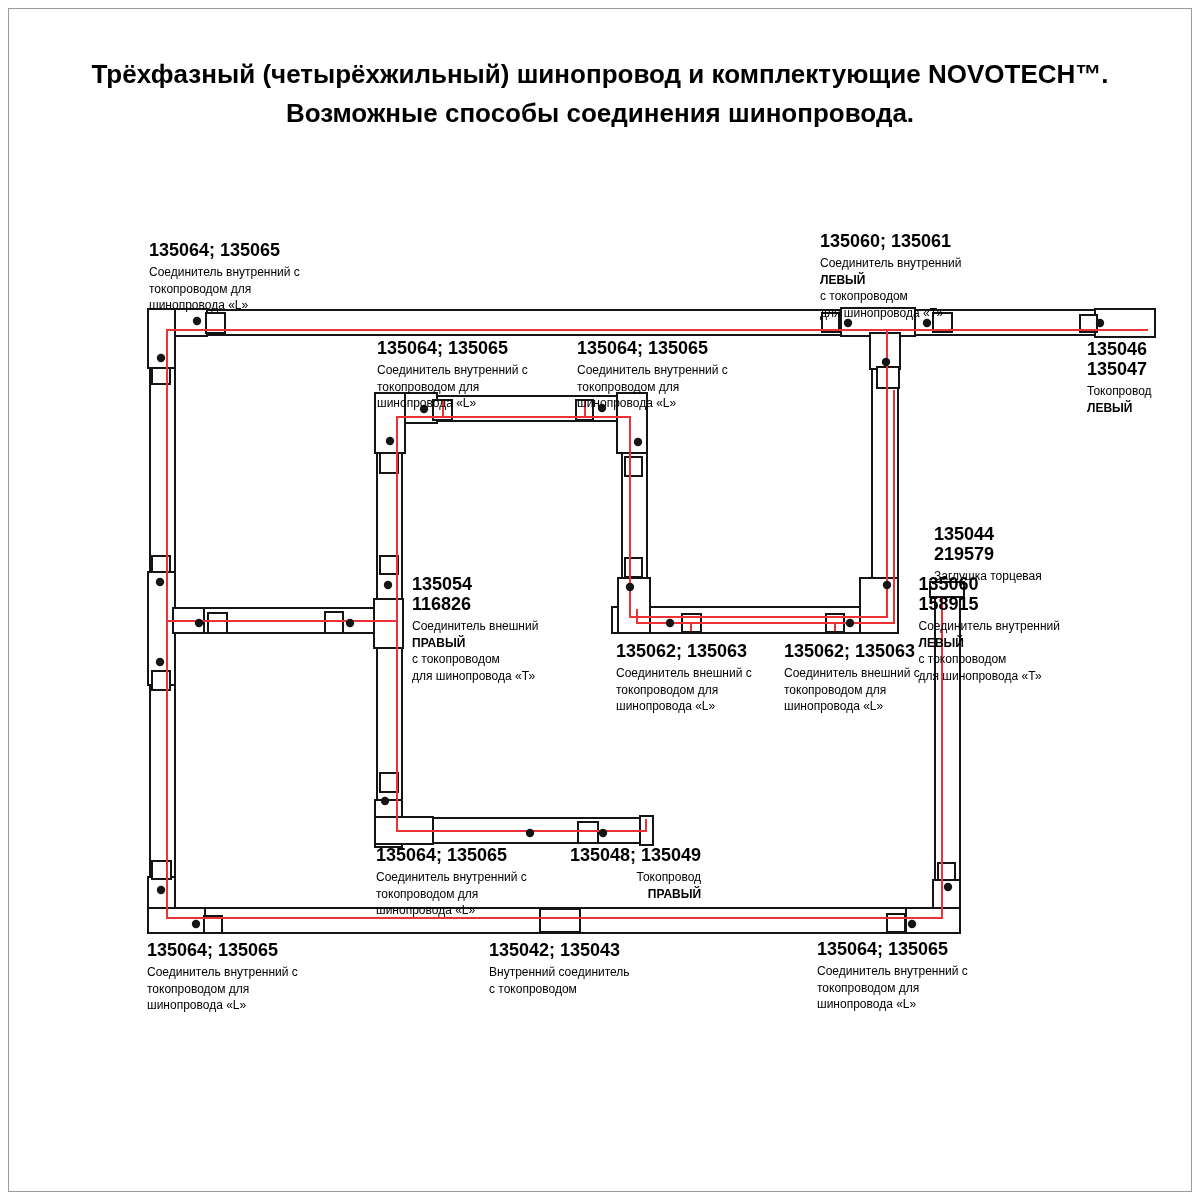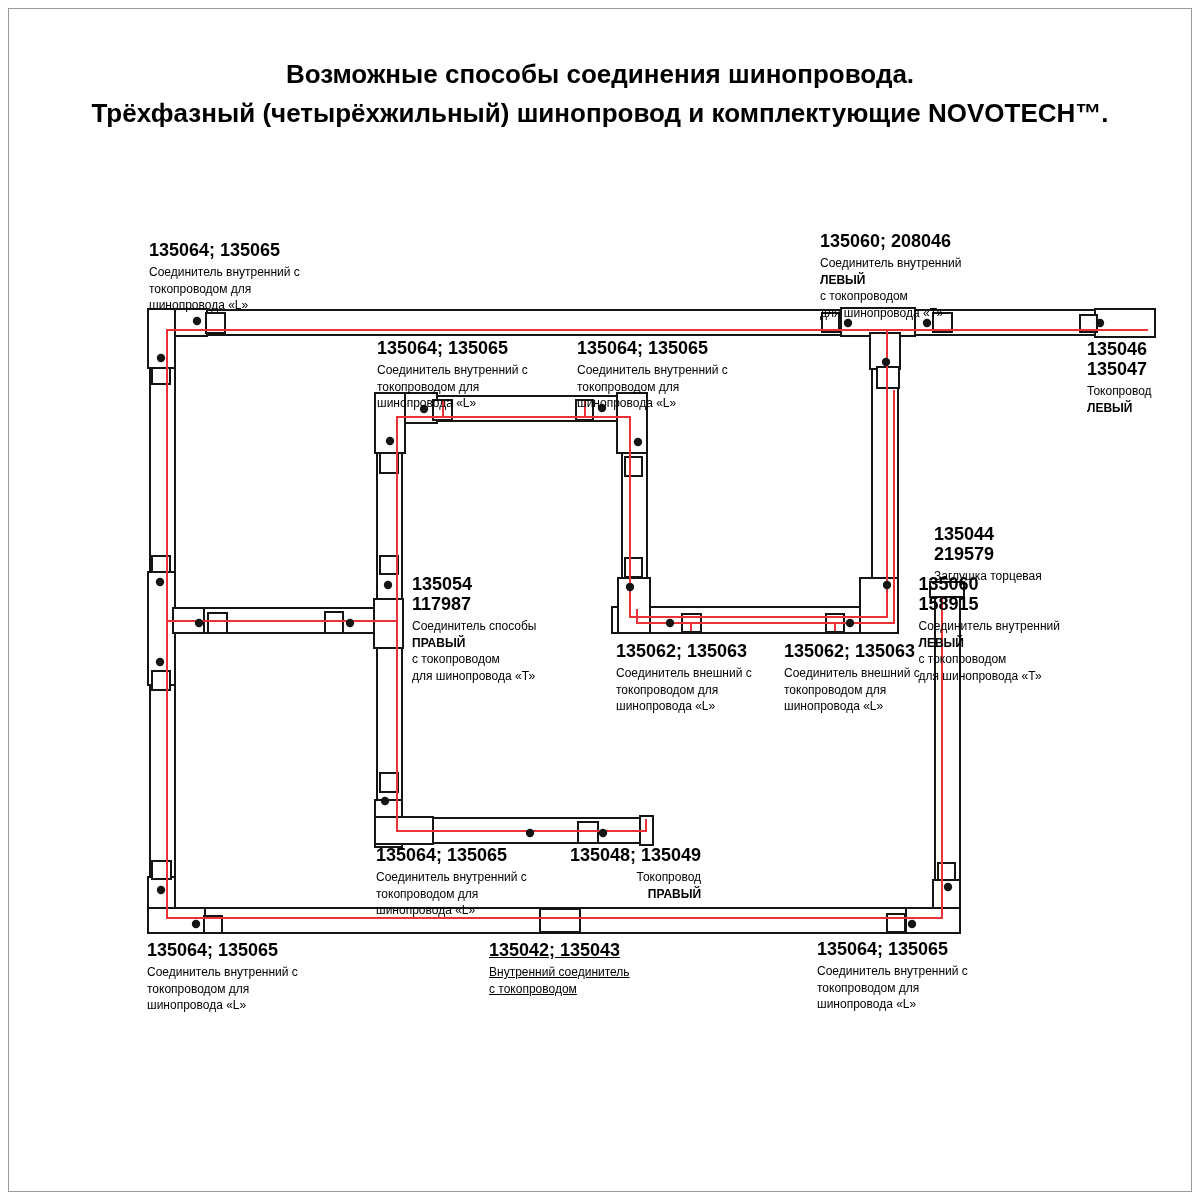--- a/index.html
+++ b/index.html
@@ -15,22 +15,22 @@
   .label .ds{font-size:12px;line-height:16.5px;margin-top:4px;}
   .label .ds .b{font-weight:bold;}
   .label.right{}
 </style>
 </head>
 <body>
 
 <div id="page">
   <div id="frame"></div>
   <div id="title">
+    <div>Трёхфазный (четырёхжильный) шинопровод и комплектующие NOVOTECH™.</div>
     <div>Возможные способы соединения шинопровода.</div>
-    <div>Трёхфазный (четырёхжильный) шинопровод и комплектующие NOVOTECH™.</div>
   </div>
   <div id="diagram">
     <svg id="tracks" width="1200" height="1200" viewBox="0 0 1200 1200" xmlns="http://www.w3.org/2000/svg">
         <rect x="150" y="285" width="1005" height="25" fill="#ffffff" stroke="#151515" stroke-width="2"></rect>
         <rect x="150" y="285" width="25" height="623" fill="#ffffff" stroke="#151515" stroke-width="2"></rect>
         <rect x="150" y="883" width="810" height="25" fill="#ffffff" stroke="#151515" stroke-width="2"></rect>
         <rect x="935" y="570" width="25" height="338" fill="#ffffff" stroke="#151515" stroke-width="2"></rect>
         <rect x="872" y="310" width="26" height="298" fill="#ffffff" stroke="#151515" stroke-width="2"></rect>
         <rect x="612" y="582" width="286" height="26" fill="#ffffff" stroke="#151515" stroke-width="2"></rect>
         <rect x="377" y="371" width="270" height="25" fill="#ffffff" stroke="#151515" stroke-width="2"></rect>
@@ -122,21 +122,21 @@
     <div id="labels">
         <div class="label" style="left: 149px; top: 215px;">
           <div class="pn">135064; 135065</div>
           <div class="ds">
             <div>Соединитель внутренний с</div>
             <div>токопроводом для</div>
             <div>шинопровода «L»</div>
           </div>
         </div>
         <div class="label" style="left: 820px; top: 206px;">
-          <div class="pn">135060; 208046</div>
+          <div class="pn">135060; 135061</div>
           <div class="ds">
             <div>Соединитель внутренний</div>
             <div class="b">ЛЕВЫЙ</div>
             <div>с токопроводом</div>
             <div>для шинопровода «Т»</div>
           </div>
         </div>
         <div class="label" style="left: 1087px; top: 314px;">
           <div class="pn">135046</div>
           <div class="pn">135047</div>
@@ -166,23 +166,23 @@
           <div class="pn">158915</div>
           <div class="ds">
             <div>Соединитель внутренний</div>
             <div class="b">ЛЕВЫЙ</div>
             <div>с токопроводом</div>
             <div>для шинопровода «Т»</div>
           </div>
         </div>
         <div class="label" style="left: 412px; top: 549px;">
           <div class="pn">135054</div>
-          <div class="pn">117987</div>
-          <div class="ds">
-            <div>Соединитель способы</div>
+          <div class="pn">116826</div>
+          <div class="ds">
+            <div>Соединитель внешний</div>
             <div class="b">ПРАВЫЙ</div>
             <div>с токопроводом</div>
             <div>для шинопровода «Т»</div>
           </div>
         </div>
         <div class="label" style="left: 616px; top: 616px;">
           <div class="pn">135062; 135063</div>
           <div class="ds">
             <div>Соединитель внешний с</div>
             <div>токопроводом для</div>
@@ -220,21 +220,21 @@
           </div>
         </div>
         <div class="label" style="left: 147px; top: 915px;">
           <div class="pn">135064; 135065</div>
           <div class="ds">
             <div>Соединитель внутренний с</div>
             <div>токопроводом для</div>
             <div>шинопровода «L»</div>
           </div>
         </div>
-        <div class="label" style="left: 489px; top: 915px; text-decoration: underline;">
+        <div class="label" style="left: 489px; top: 915px;">
           <div class="pn">135042; 135043</div>
           <div class="ds">
             <div>Внутренний соединитель</div>
             <div>с токопроводом</div>
           </div>
         </div>
         <div class="label" style="left: 817px; top: 914px;">
           <div class="pn">135064; 135065</div>
           <div class="ds">
             <div>Соединитель внутренний с</div>

